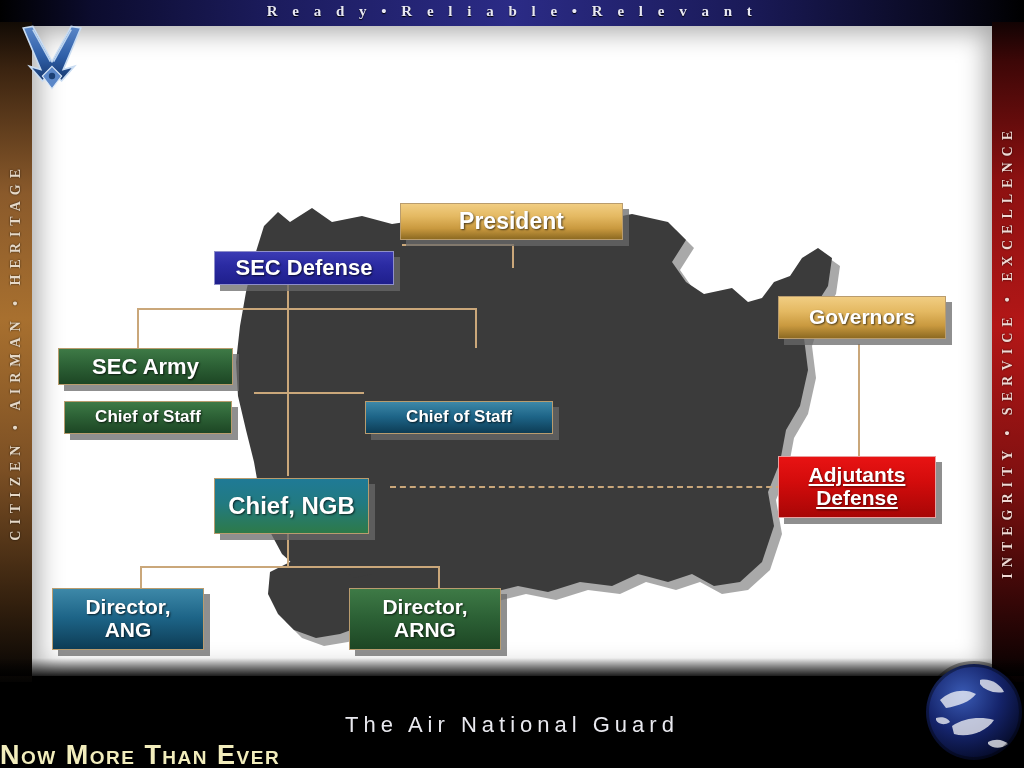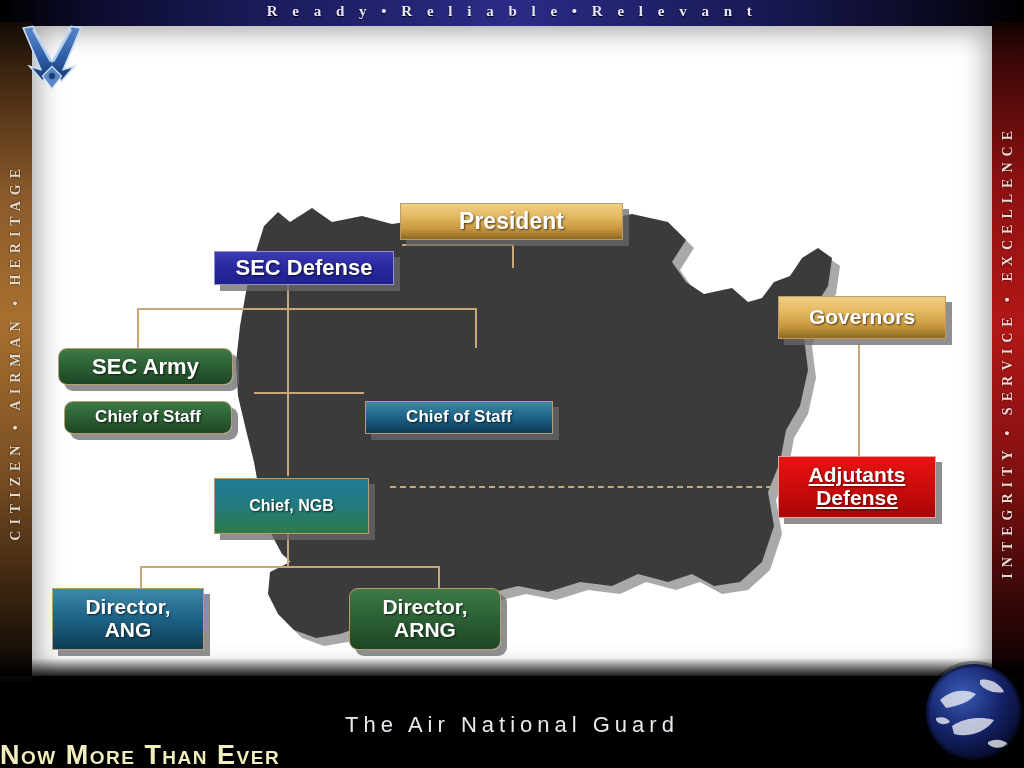--- a/index.html
+++ b/index.html
@@ -92,21 +92,20 @@
     text-shadow:1px 1px 2px rgba(0,0,0,.65);
   }
   .box.navy{
     background:linear-gradient(180deg,#3b3bb4 0%,#2b2ba3 40%,#1f1f8c 100%);
     border-color:#8f8fc9;
     text-shadow:1px 1px 2px rgba(0,0,0,.7);
   }
   .box.green{
     background:linear-gradient(180deg,#3e7a46 0%,#2d6236 45%,#1d4624 100%);
     text-shadow:1px 1px 2px rgba(0,0,0,.7);
-    border-radius:9px;
   }
   .box.teal{
     background:linear-gradient(180deg,#3d88a8 0%,#1d6487 48%,#0d3c55 100%);
     text-shadow:1px 1px 2px rgba(0,0,0,.7);
   }
   .box.tealgreen{
     background:linear-gradient(180deg,#1f7a96 0%,#227a81 45%,#2d7a49 100%);
     text-shadow:1px 1px 2px rgba(0,0,0,.7);
   }
   .box.red{
@@ -231,21 +230,21 @@
 
     <div class="box green" style="left:32px; top:375px; width:168px; height:33px; font-size:17px;">
       <span>Chief of Staff</span>
     </div>
 
 
     <div class="box teal" style="left:333px; top:375px; width:188px; height:33px; font-size:17px;">
       <span>Chief of Staff</span>
     </div>
 
-    <div class="box tealgreen" style="left:182px; top:452px; width:155px; height:56px; font-size:16px;">
+    <div class="box tealgreen" style="left:182px; top:452px; width:155px; height:56px; font-size:24px;">
       <span>Chief, NGB</span>
     </div>
 
     <div class="box red" style="left:746px; top:430px; width:158px; height:62px; font-size:21px; flex-direction:column;">
       <span>Adjutants</span>
       <span>Defense</span>
     </div>
 
     <div class="box teal" style="left:20px; top:562px; width:152px; height:62px; font-size:21px; flex-direction:column;">
       <span>Director,</span>

